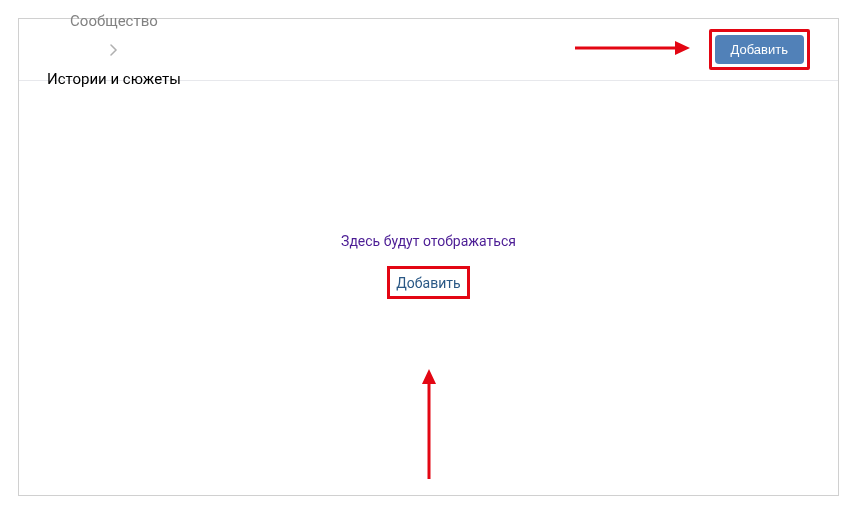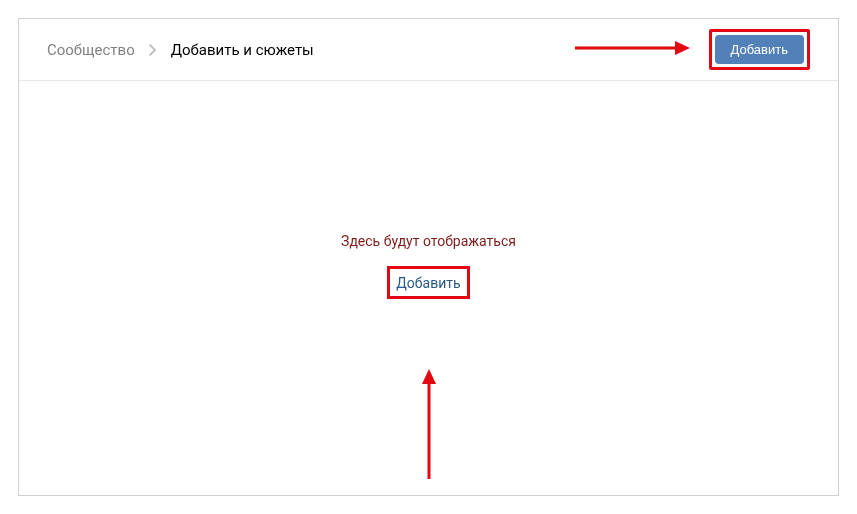--- a/index.html
+++ b/index.html
@@ -29,20 +29,21 @@
       display: flex;
       align-items: center;
       padding: 0 28px;
       position: relative;
     }
     .breadcrumb {
       display: flex;
       align-items: center;
       gap: 14px;
       font-size: 15px;
+      flex-direction: column;
     }
     .breadcrumb-link {
       color: #828282;
       cursor: pointer;
     }
     .breadcrumb-current {
       color: #000;
     }
     .chevron {
       color: #b0b0b0;
@@ -81,21 +82,21 @@
     .content-area {
       display: flex;
       flex-direction: column;
       align-items: center;
       justify-content: flex-start;
       padding-top: 150px;
       height: calc(100% - 62px);
       position: relative;
     }
     .empty-text {
-      color: #7f1d1d;
+      color: #4c1d95;
       font-size: 14px;
       text-align: center;
       line-height: 1.5;
       margin-bottom: 14px;
     }
     .add-link-highlight {
       border: 3px solid #e30613;
       padding: 4px 6px;
       display: inline-block;
     }
@@ -118,21 +119,21 @@
 <div class="outer-frame">
 
   <div class="header-bar">
     <div class="breadcrumb">
       <span class="breadcrumb-link">Сообщество</span>
       <span class="chevron">
         <svg width="8" height="12" viewBox="0 0 8 12">
             <path d="M1 1 L6 6 L1 11" stroke="#b0b0b0" stroke-width="1.5" fill="none" stroke-linecap="round"></path>
           </svg>
       </span>
-      <span class="breadcrumb-current">Добавить и сюжеты</span>
+      <span class="breadcrumb-current">Истории и сюжеты</span>
     </div>
 
     <div class="header-right">
       <span class="arrow-right-annotation">
         <svg width="115" height="20" viewBox="0 0 115 20">
           <line x1="0" y1="10" x2="100" y2="10" stroke="#e30613" stroke-width="3"></line>
           <polygon points="100,3 115,10 100,17" fill="#e30613"></polygon>
         </svg>
       </span>
       <span class="add-button-highlight">

